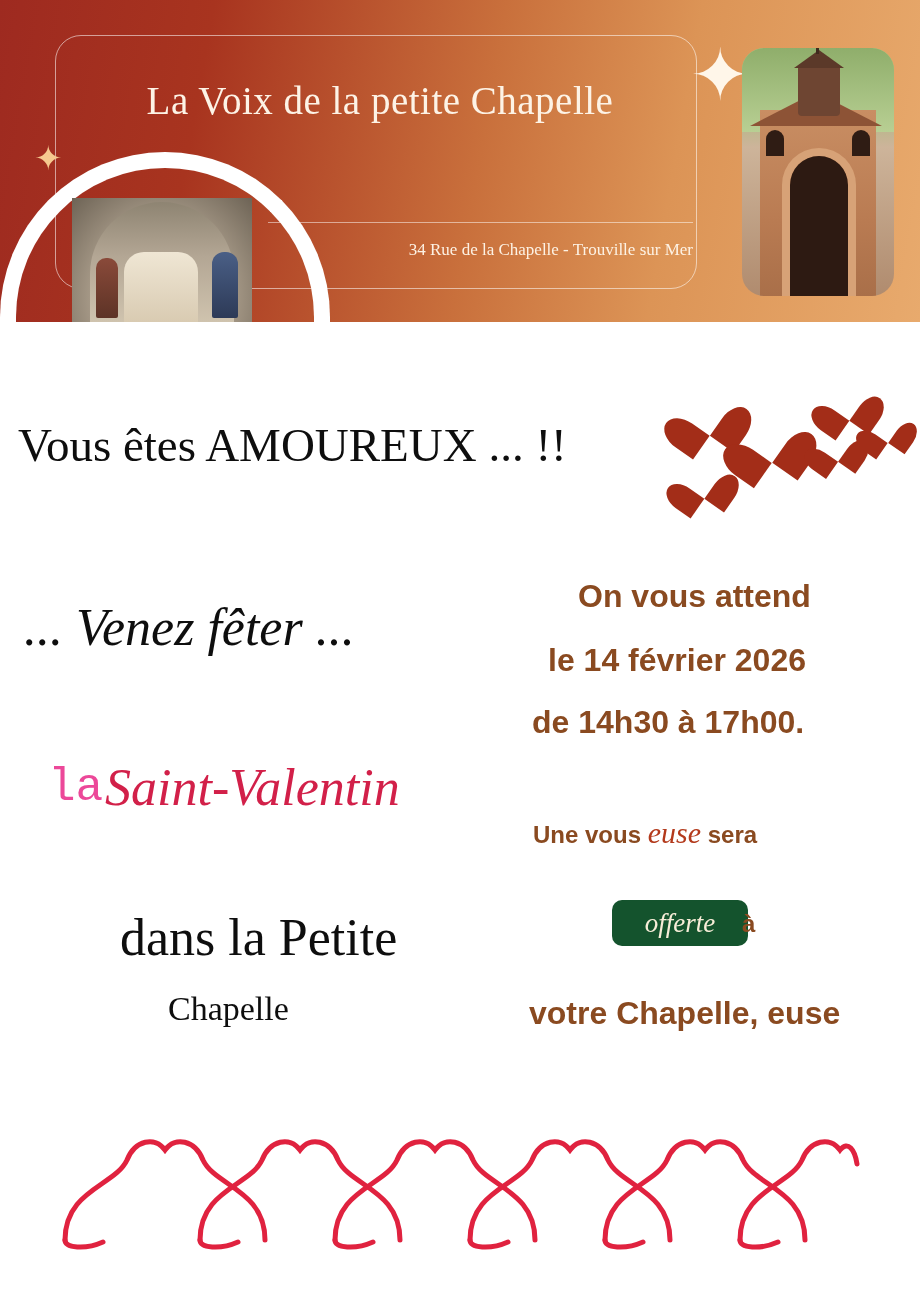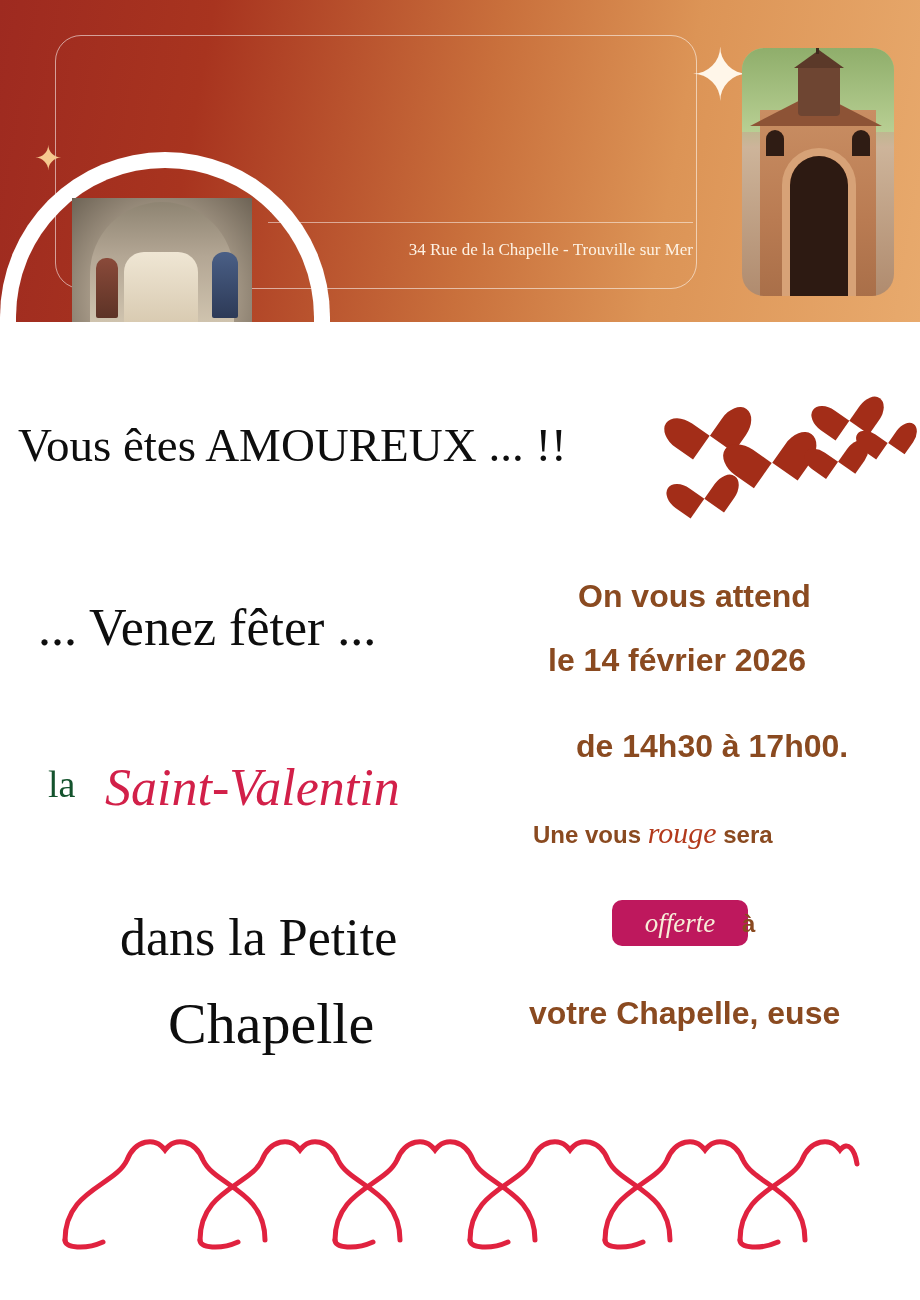--- a/index.html
+++ b/index.html
@@ -220,32 +220,34 @@
     width: 50%;
     height: 80%;
     background: #a32d18;
     border-radius: 50% 50% 0 0;
   }
   .heart-shape::before { left: 0; transform: rotate(-45deg); transform-origin: 100% 100%; }
   .heart-shape::after { right: 0; transform: rotate(45deg); transform-origin: 0 100%; }
 
   .line-venez {
     position: absolute;
-    left: 38px;
+    left: 24px;
     top: 598px;
     font-size: 52px;
     color: #0e0e0e;
     white-space: nowrap;
+    font-style: italic;
   }
   .line-la {
     position: absolute;
     left: 48px;
     top: 762px;
-    font-size: 38px;
-    color: #14532d;
+    font-size: 46px;
+    color: #ec4899;
+    font-family: Liberation Mono, monospace;
   }
   .line-valentin {
     position: absolute;
     left: 105px;
     top: 758px;
     font-size: 52px;
     font-style: italic;
     color: #d22049;
     white-space: nowrap;
   }
@@ -254,37 +256,37 @@
     left: 120px;
     top: 908px;
     font-size: 52px;
     color: #0e0e0e;
     white-space: nowrap;
   }
   .line-chapelle {
     position: absolute;
     left: 168px;
     top: 990px;
-    font-size: 58px;
+    font-size: 34px;
     color: #0e0e0e;
     white-space: nowrap;
   }
 
   
   .rc {
     position: absolute;
     font-family: "Liberation Sans", sans-serif;
     font-weight: bold;
     color: #8a4a20;
     font-size: 32px;
     white-space: nowrap;
   }
   .rc-1 { left: 578px; top: 578px; }
   .rc-2 { left: 548px; top: 642px; }
-  .rc-3 { left: 576px; top: 704px; margin-top: 24px; }
+  .rc-3 { left: 532px; top: 704px; }
 
   .rose-line {
     position: absolute;
     left: 533px;
     top: 816px;
     font-family: "Liberation Sans", sans-serif;
     font-weight: bold;
     font-size: 24px;
     color: #8a4a20;
     white-space: nowrap;
@@ -296,21 +298,21 @@
     font-size: 30px;
     color: #b33a1c;
   }
 
   .offerte-badge {
     position: absolute;
     left: 612px;
     top: 900px;
     width: 136px;
     height: 46px;
-    background: #be185d;
+    background: #14532d;
     border-radius: 10px;
     display: flex;
     align-items: center;
     justify-content: center;
     font-family: "Liberation Serif", serif;
     font-style: italic;
     font-size: 27px;
     color: #f7edd8;
   }
   .offerte-a {
@@ -337,20 +339,21 @@
 </style>
 </head>
 <body>
 
 <div class="banner">
   <div class="banner-inner-frame"></div>
 
   <div class="sparkle big">✦</div>
   <div class="sparkle small">✦</div>
 
+  <div class="banner-title">La Voix de  la petite Chapelle</div>
   <div class="banner-divider"></div>
   <div class="banner-addr">34 Rue de la Chapelle - Trouville sur Mer</div>
 
   <div class="arch"></div>
 
   <div class="photo-interior">
     <div class="vault"></div>
     <div class="altar"></div>
     <div class="fig-l"></div>
     <div class="fig-r"></div>
@@ -396,21 +399,21 @@
 <div class="line-venez">... Venez fêter ...</div>
 <div class="line-la">la</div>
 <div class="line-valentin">Saint-Valentin</div>
 <div class="line-dans">dans la Petite</div>
 <div class="line-chapelle">Chapelle</div>
 
 <div class="rc rc-1">On vous attend</div>
 <div class="rc rc-2">le 14 février 2026</div>
 <div class="rc rc-3">de  14h30 à 17h00.</div>
 
-<div class="rose-line"><span>Une vous </span><span class="rose-word">rouge</span><span> sera</span></div>
+<div class="rose-line"><span>Une vous </span><span class="rose-word">euse</span><span> sera</span></div>
 
 <div class="offerte-badge">offerte</div>
 <div class="offerte-a">à</div>
 <div class="rc rc-4">votre Chapelle, euse</div>
 
 <svg class="heart-wave" viewBox="0 0 810 130">
   <g fill="none" stroke="#e0223f" stroke-width="5" stroke-linecap="round">
     <path d="M10,120 C10,70 60,66 72,40 C80,20 100,16 110,30 C120,16 140,20 148,40 C160,66 210,70 210,120"></path>
     <path d="M145,120 C145,70 195,66 207,40 C215,20 235,16 245,30 C255,16 275,20 283,40 C295,66 345,70 345,120"></path>
     <path d="M280,120 C280,70 330,66 342,40 C350,20 370,16 380,30 C390,16 410,20 418,40 C430,66 480,70 480,120"></path>

